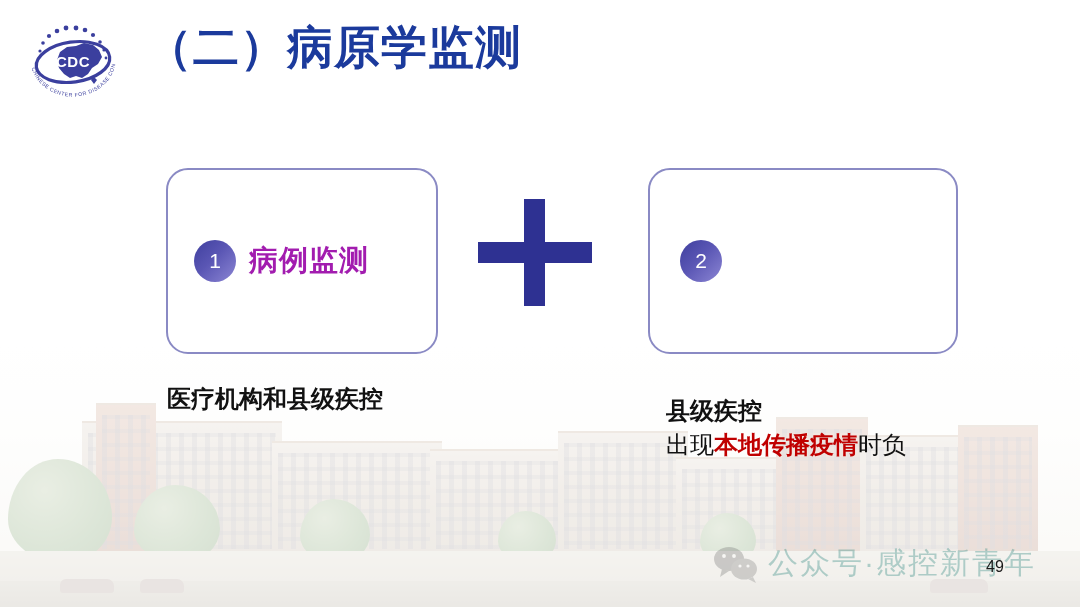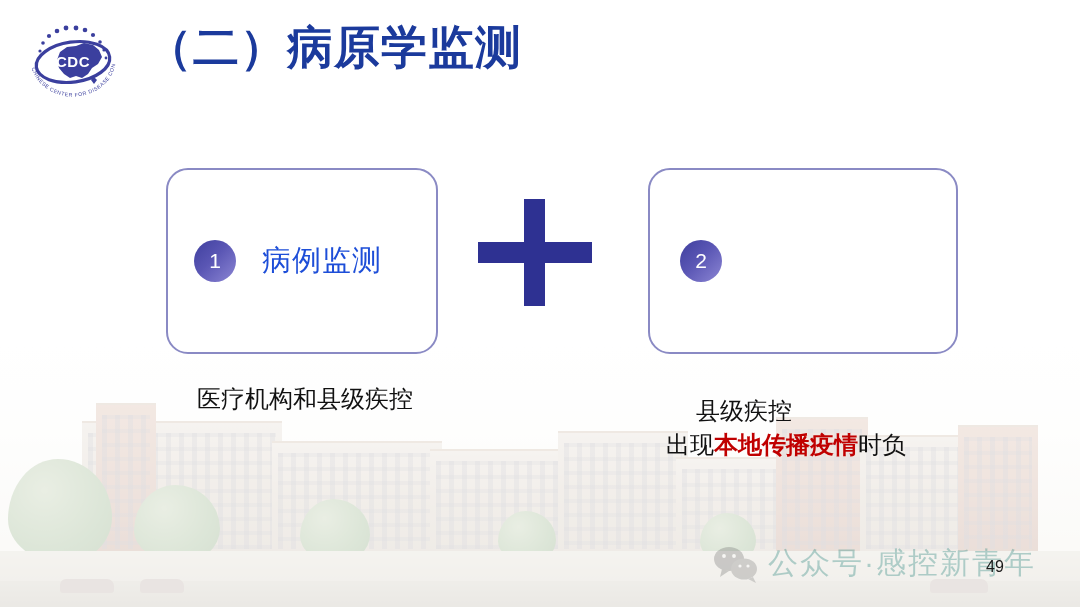--- a/index.html
+++ b/index.html
@@ -124,24 +124,24 @@
     height: 42px;
     border-radius: 50%;
     background: linear-gradient(135deg, #3f3f9e 0%, #5a56b4 45%, #8c86d4 100%);
     color: #ffffff;
     font-size: 21px;
     line-height: 42px;
     text-align: center;
     flex: 0 0 auto;
   }
   .card-label {
-    margin-left: 26px;
+    margin-left: 13px;
     font-size: 29px;
-    font-weight: normal;
-    color: #1d4ed8;
+    font-weight: bold;
+    color: #a21caf;
     white-space: nowrap;
     letter-spacing: 1px;
   }
 
   
   .plus {
     position: absolute;
     left: 478px;
     top: 199px;
     width: 114px;
@@ -157,21 +157,21 @@
   
   .caption {
     position: absolute;
     font-size: 24px;
     line-height: 34px;
     color: #111111;
     white-space: nowrap;
   }
   #caption-left  { left: 167px; top: 382px; }
   #caption-right { left: 666px; top: 394px; }
-  .caption .head { font-weight: normal; display: block; margin-left: 30px; }
+  .caption .head { font-weight: bold; display: block; }
   .caption .body { display: block; }
   .hl { color: #c00000; font-weight: bold; }
 
   
   .watermark {
     position: absolute;
     left: 712px;
     top: 543px;
     display: flex;
     align-items: center;

